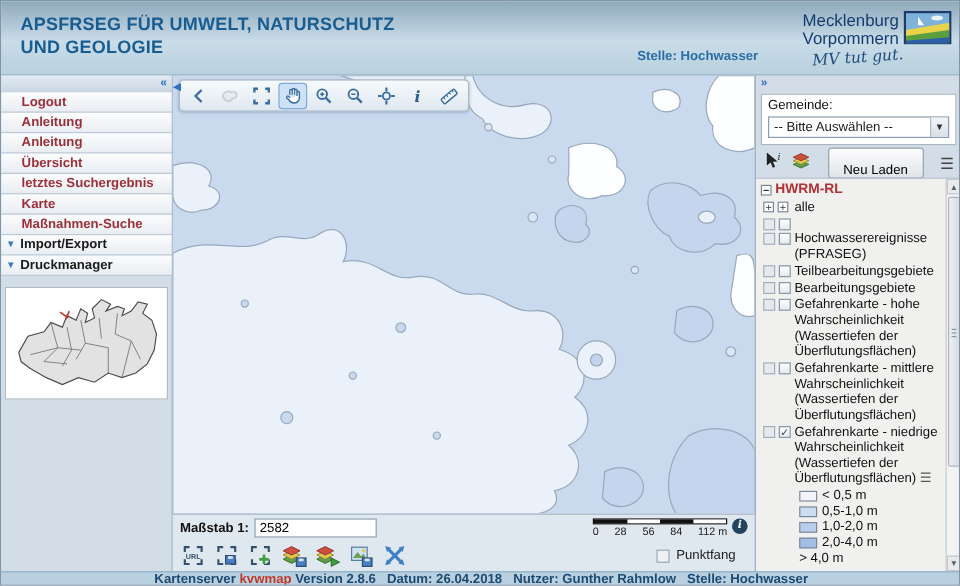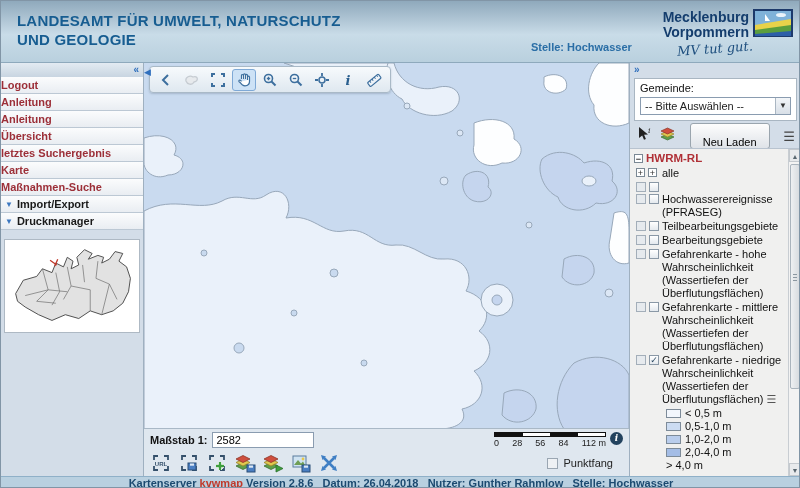--- a/index.html
+++ b/index.html
@@ -8,31 +8,31 @@
   *{box-sizing:border-box;}
 
   
   .header{position:absolute;left:0;top:0;width:800px;height:62px;
           background:linear-gradient(180deg,#8fa9bc 0%,#c9dce8 55%,#b9d0de 100%);
           border-bottom:1px solid #8ea9bc;}
   .title{position:absolute;left:16px;top:10px;color:#175d91;font-weight:bold;
          font-size:15px;line-height:19px;letter-spacing:.2px;}
   .stelle{position:absolute;left:530px;top:40px;color:#2a6ea6;font-weight:bold;font-size:11px;}
   .brand{position:absolute;right:52px;top:9px;text-align:right;color:#143d6d;
-         font-weight:bold;font-size:14px;line-height:15px;}
+         font-weight:normal;font-size:14px;line-height:15px;}
   .slogan{position:absolute;right:48px;top:40px;color:#1d4e7e;font-size:13px;
           font-family:"DejaVu Serif",serif;font-style:italic;transform:rotate(-4deg);}
   .logo{position:absolute;right:8px;top:8px;width:40px;height:28px;}
 
   
   .sidebar{position:absolute;left:0;top:62px;width:143px;height:413px;
            background:#d3dde8;border-right:1px solid #9fb0c0;}
   .side-strip{height:14px;background:linear-gradient(180deg,#e3ebf2,#c8d5e1);
               text-align:right;padding-right:4px;color:#2f6fbd;font-size:10px;line-height:13px;font-weight:bold;}
-  .mi{height:17px;line-height:16px;font-size:11px;font-weight:bold;color:#9c2f38;
+  .mi{height:17px;line-height:16px;padding-left:17px;font-size:11px;font-weight:bold;color:#9c2f38;
       background:linear-gradient(180deg,#fbfcfd,#e9edf2);border-bottom:1px solid #bcc8d4;cursor:pointer;}
   .mg{height:17px;line-height:16px;padding-left:4px;font-size:11px;font-weight:bold;color:#1a1a1a;
       background:linear-gradient(180deg,#fbfcfd,#e9edf2);border-bottom:1px solid #bcc8d4;cursor:pointer;}
   .tri{display:inline-block;color:#3c77c0;font-size:8px;vertical-align:1px;margin-right:4px;}
   .ovmap{margin:9px 3px 0 3px;height:94px;background:#fff;border:1px solid #aeb9c4;padding:2px;}
 
   
   .mapcol{position:absolute;left:143px;top:62px;width:485px;height:413px;background:#c9daef;}
   .mapcanvas{position:absolute;left:0;top:0;width:485px;height:365px;overflow:hidden;}
   .collapse-w{position:absolute;left:0;top:4px;color:#2f6fbd;font-size:9px;z-index:5;}
@@ -107,21 +107,21 @@
   .footer span{white-space:pre;}
   .appred{color:#c0392b;}
 </style>
 </head>
 <body>
 
 <div id="app">
 
   <div class="header">
     <div class="title">
-      <div>LANDESAMT FÜR UMWELT, NATURSCHUTZ</div>
+      <div>APSFRSEG FÜR UMWELT, NATURSCHUTZ</div>
       <div>UND GEOLOGIE</div>
     </div>
     <div class="stelle">Stelle: Hochwasser</div>
     <div class="brand">
       <div>Mecklenburg</div>
       <div>Vorpommern</div>
     </div>
     <div class="slogan">MV tut gut.</div>
     <svg class="logo" viewBox="0 0 40 28">
       <rect x="1" y="1" width="38" height="26" fill="#7fb2d9" stroke="#1d3a6b" stroke-width="2"></rect>

